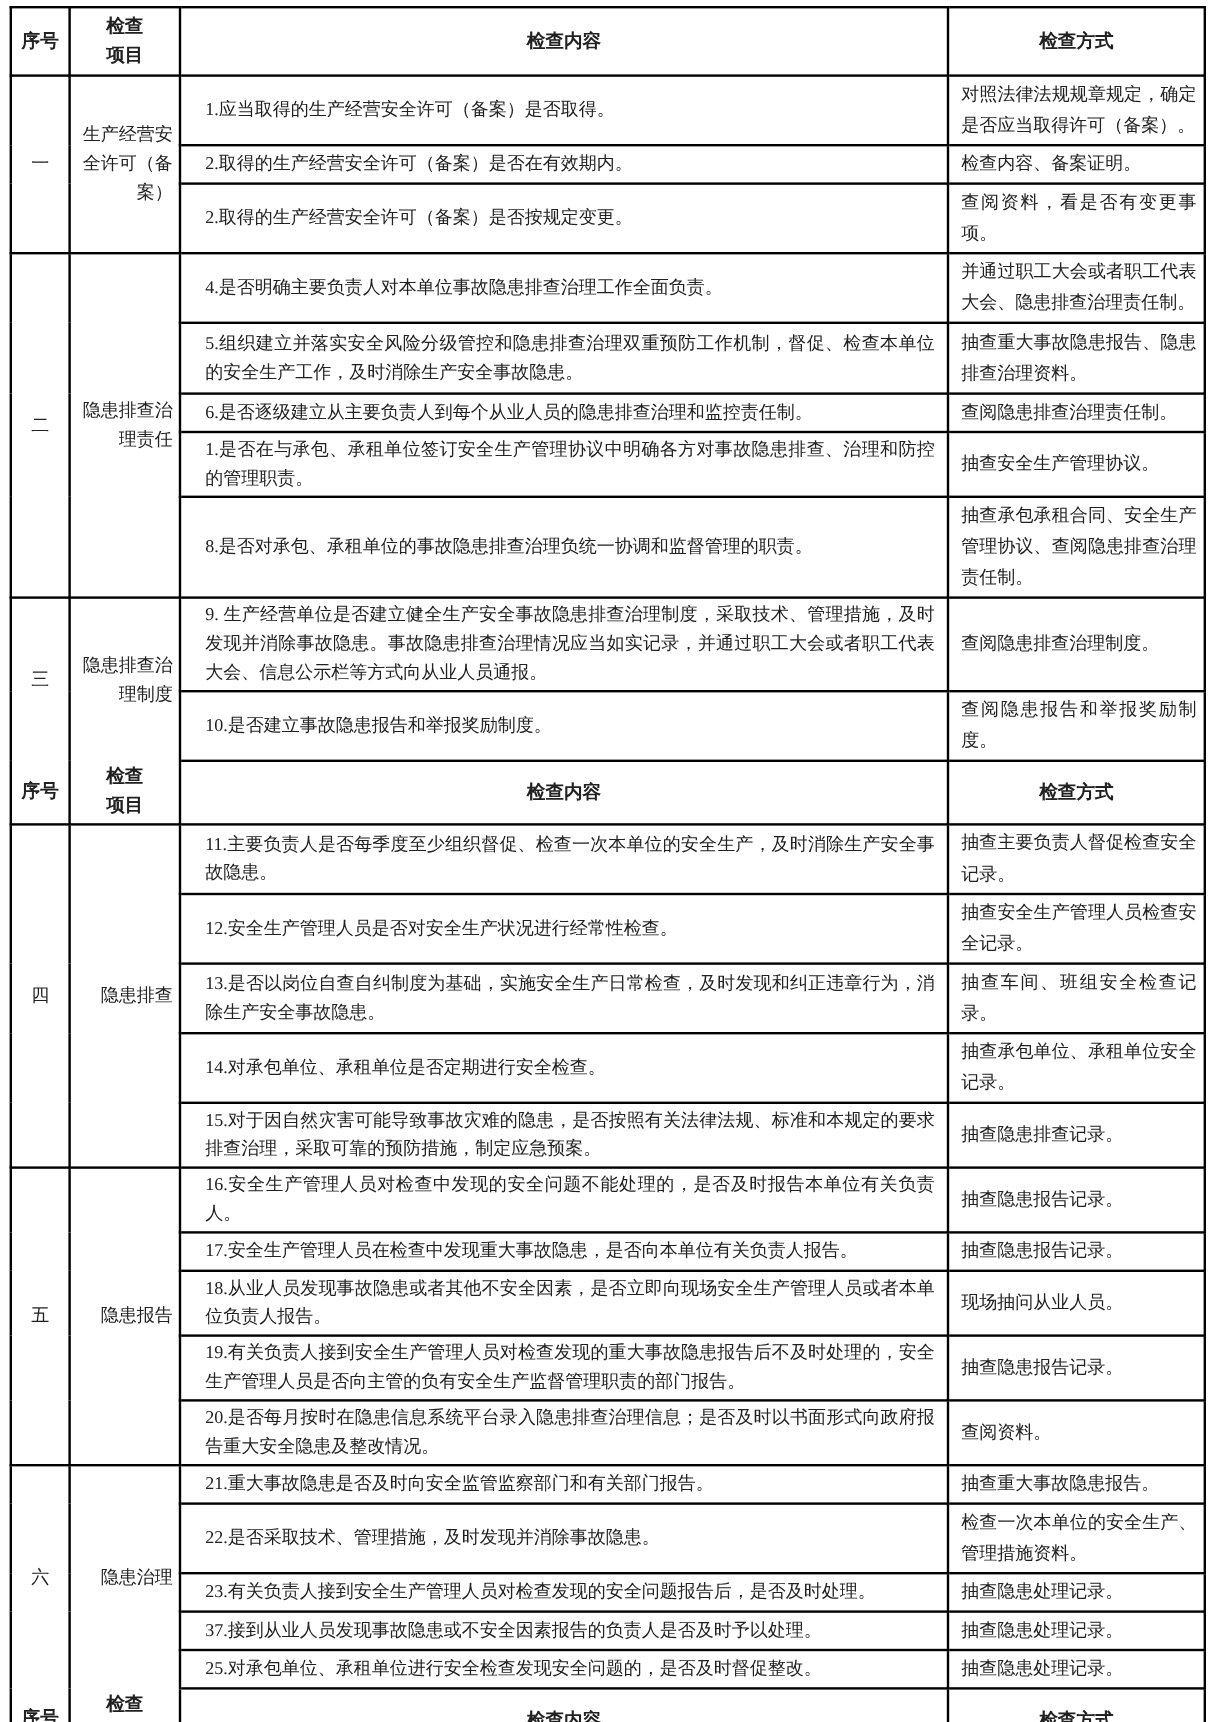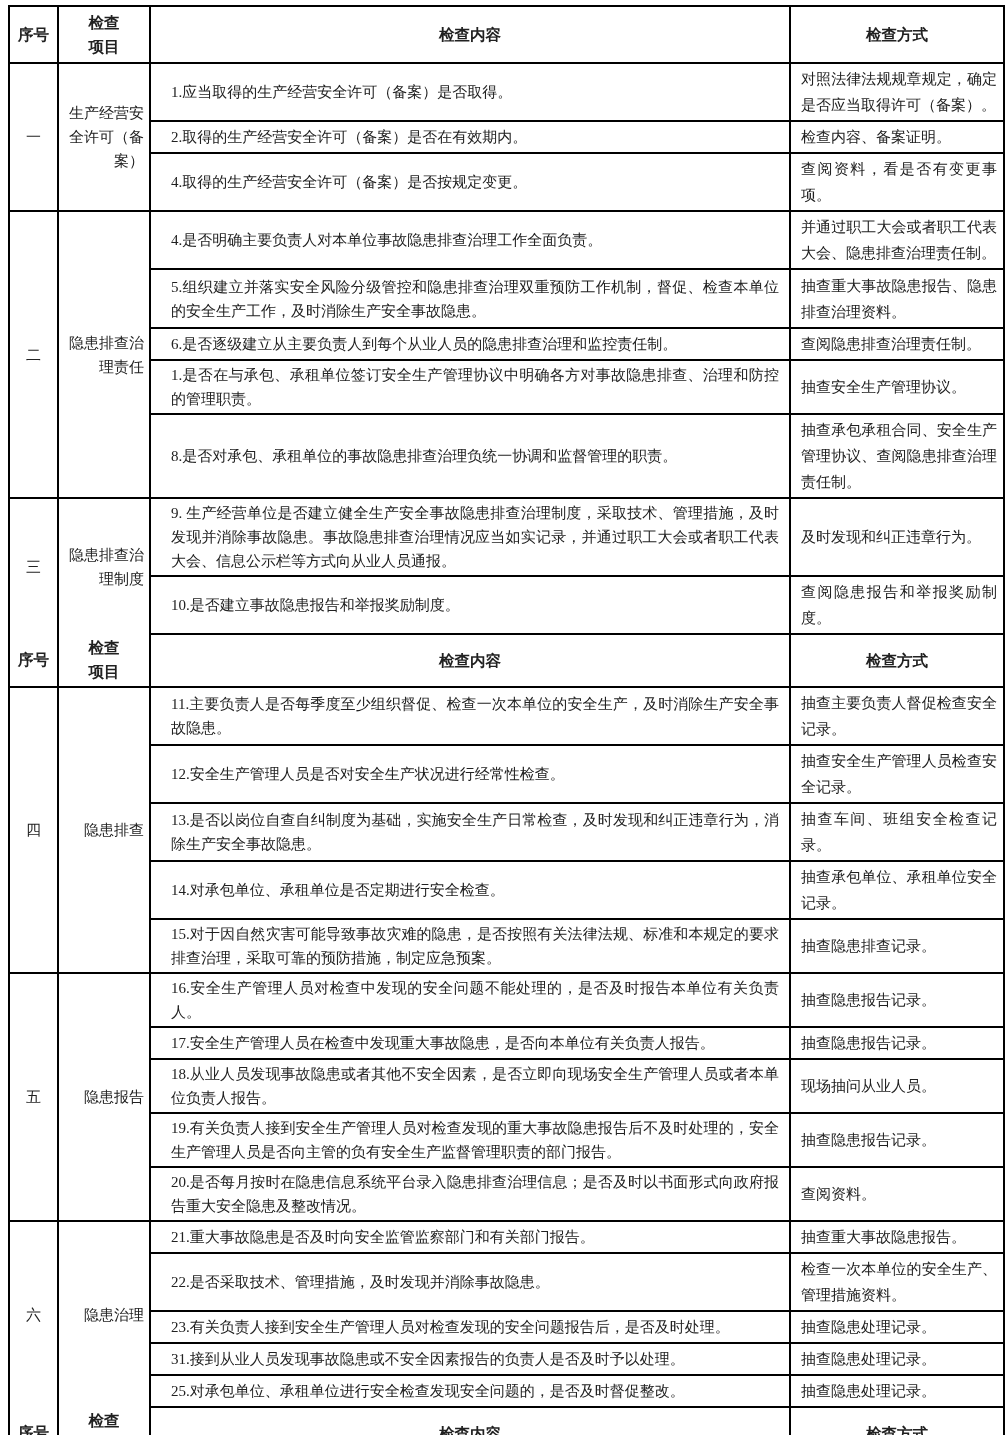--- a/index.html
+++ b/index.html
@@ -88,21 +88,21 @@
         <td class="cell-no" rowspan="3">一</td>
         <td class="cell-project" rowspan="3">生产经营安全许可（备案）</td>
         <td class="cell-content">1.应当取得的生产经营安全许可（备案）是否取得。</td>
         <td class="cell-method">对照法律法规规章规定，确定是否应当取得许可（备案）。</td>
       </tr>
       <tr style="height:28px">
         <td class="cell-content">2.取得的生产经营安全许可（备案）是否在有效期内。</td>
         <td class="cell-method">检查内容、备案证明。</td>
       </tr>
       <tr style="height:24px">
-        <td class="cell-content">4.取得的生产经营安全许可（备案）是否按规定变更。</td>
+        <td class="cell-content">2.取得的生产经营安全许可（备案）是否按规定变更。</td>
         <td class="cell-method">查阅资料，看是否有变更事项。</td>
       </tr>
 
       <tr style="height:54px">
         <td class="cell-no" rowspan="5">二</td>
         <td class="cell-project" rowspan="5">隐患排查治理责任</td>
         <td class="cell-content">4.是否明确主要负责人对本单位事故隐患排查治理工作全面负责。</td>
         <td class="cell-method">并通过职工大会或者职工代表大会、隐患排查治理责任制。</td>
       </tr>
       <tr style="height:59px">
@@ -119,21 +119,21 @@
       </tr>
       <tr style="height:79px">
         <td class="cell-content">8.是否对承包、承租单位的事故隐患排查治理负统一协调和监督管理的职责。</td>
         <td class="cell-method">抽查承包承租合同、安全生产管理协议、查阅隐患排查治理责任制。</td>
       </tr>
 
       <tr style="height:65px">
         <td class="cell-no" rowspan="2">三</td>
         <td class="cell-project" rowspan="2">隐患排查治理制度</td>
         <td class="cell-content">9. 生产经营单位是否建立健全生产安全事故隐患排查治理制度，采取技术、管理措施，及时发现并消除事故隐患。事故隐患排查治理情况应当如实记录，并通过职工大会或者职工代表大会、信息公示栏等方式向从业人员通报。</td>
-        <td class="cell-method">及时发现和纠正违章行为。</td>
+        <td class="cell-method">查阅隐患排查治理制度。</td>
       </tr>
       <tr style="height:26px">
         <td class="cell-content">10.是否建立事故隐患报告和举报奖励制度。</td>
         <td class="cell-method">查阅隐患报告和举报奖励制度。</td>
       </tr>
 
       <tr style="height:49px">
         <td class="repeat-head">序号</td>
         <td class="repeat-head two-line">检查
 项目</td>
@@ -195,21 +195,21 @@
       </tr>
       <tr style="height:43px">
         <td class="cell-content">22.是否采取技术、管理措施，及时发现并消除事故隐患。</td>
         <td class="cell-method">检查一次本单位的安全生产、管理措施资料。</td>
       </tr>
       <tr style="height:23px">
         <td class="cell-content">23.有关负责人接到安全生产管理人员对检查发现的安全问题报告后，是否及时处理。</td>
         <td class="cell-method">抽查隐患处理记录。</td>
       </tr>
       <tr style="height:24px">
-        <td class="cell-content">31.接到从业人员发现事故隐患或不安全因素报告的负责人是否及时予以处理。</td>
+        <td class="cell-content">37.接到从业人员发现事故隐患或不安全因素报告的负责人是否及时予以处理。</td>
         <td class="cell-method">抽查隐患处理记录。</td>
       </tr>
       <tr style="height:25px">
         <td class="cell-content">25.对承包单位、承租单位进行安全检查发现安全问题的，是否及时督促整改。</td>
         <td class="cell-method">抽查隐患处理记录。</td>
       </tr>
 
       <tr style="height:48px">
         <td class="repeat-head">序号</td>
         <td class="repeat-head two-line">检查

